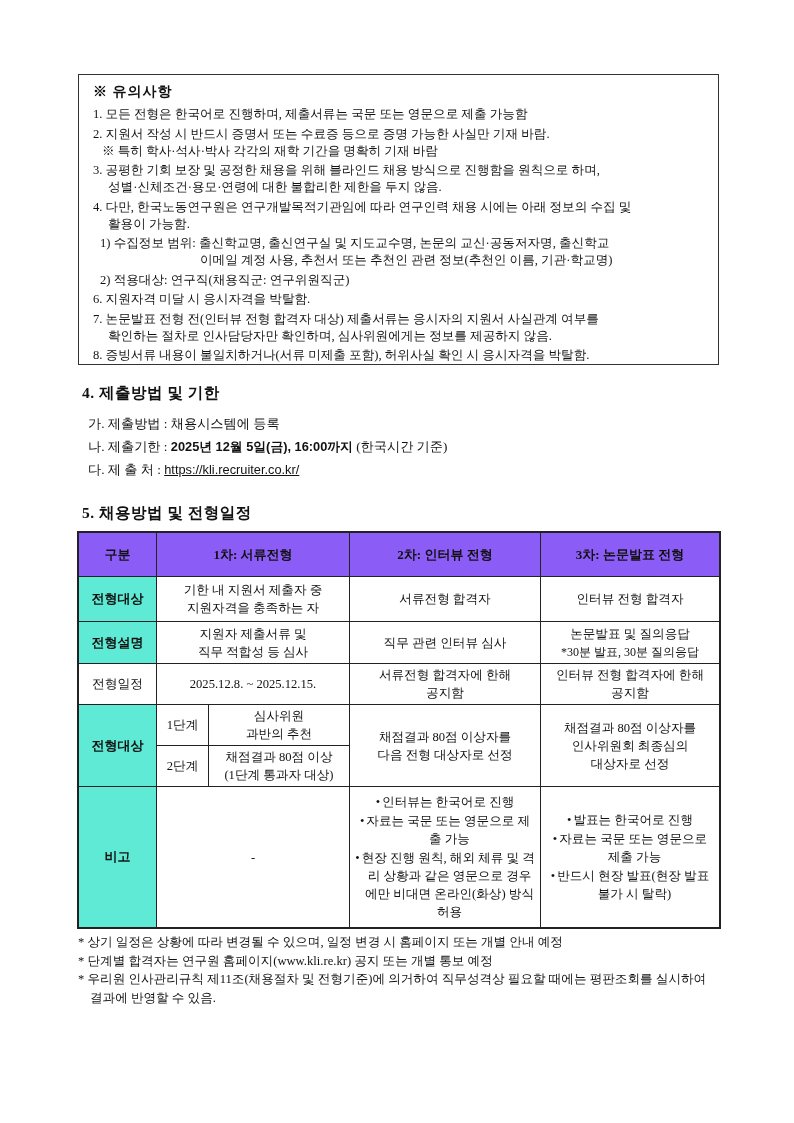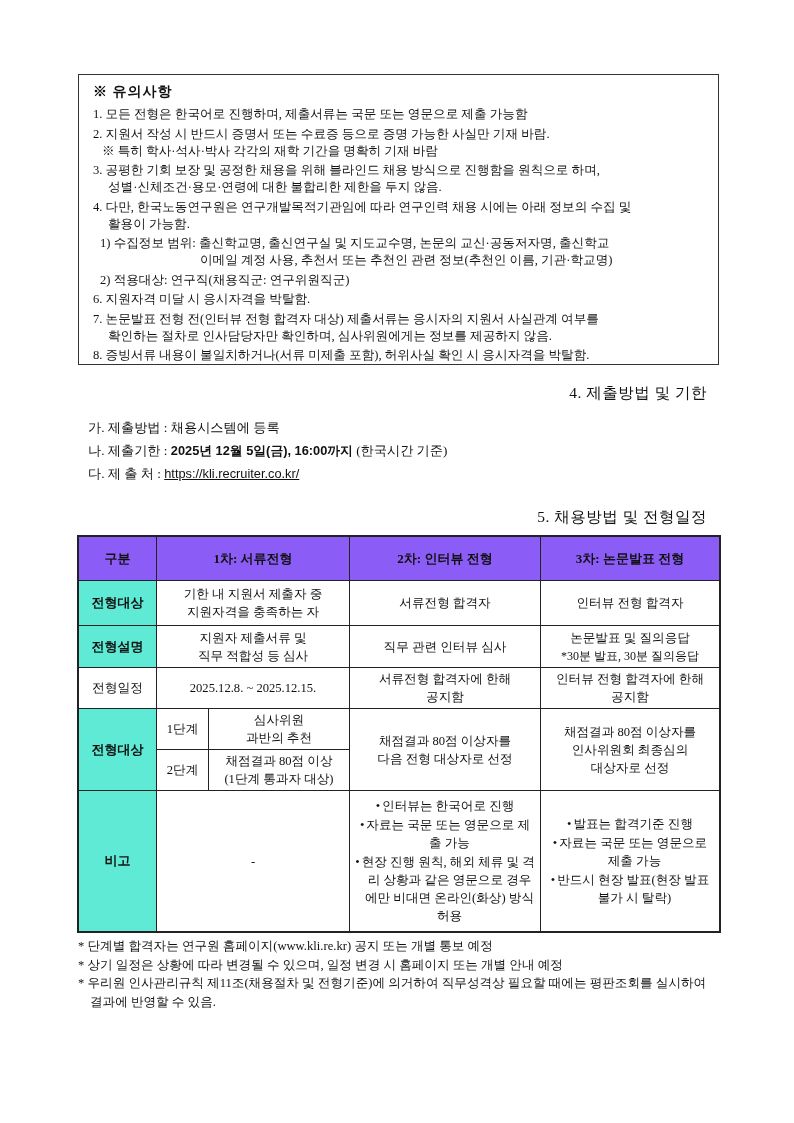--- a/index.html
+++ b/index.html
@@ -24,23 +24,22 @@
   .notice-title { font-weight:bold; font-size:14px; letter-spacing:1px; margin-bottom:5px; }
   .n-item { font-size:12.6px; line-height:17px; margin-bottom:2.5px; }
   .n-item .ln { display:block; }
   .n-item .c   { padding-left:15px; }   
   .n-item .c-sub { padding-left:9px; }  
   .n-item .c-deep { padding-left:100px; } 
   .n-paren { padding-left:7px; }        
 
   
   .sec-heading {
-    font-size:15.5px; font-weight:normal; letter-spacing:0.5px;
-    margin:12px;
-    text-align:right;
+    font-size:15.5px; font-weight:bold; letter-spacing:0.5px;
+    margin:4px;
   }
   .s4-heading { margin-top:18px; }
   .s4-items { margin-top:8px; padding-left:10px; font-size:13.2px; line-height:23px; }
   .s4-line { display:block; }
   .bold-strong { font-weight:bold; font-family:"Liberation Sans","DejaVu Sans",sans-serif; font-size:12.8px; }
   .url-link { color:#111; text-decoration:underline; font-family:"Liberation Sans","DejaVu Sans",sans-serif; font-size:12.8px; }
 
   
   .s5-heading { margin-top:22px; margin-bottom:8px; }
   table.sch {
@@ -223,28 +222,28 @@
 
         <tr class="r-rem">
           <th class="rowlab">비고</th>
           <td colspan="2">-</td>
           <td class="bullets">
             <div class="b-item">인터뷰는 한국어로 진행</div>
             <div class="b-item">자료는 국문 또는 영문으로 제출 가능</div>
             <div class="b-item">현장 진행 원칙, 해외 체류 및 격리 상황과 같은 영문으로 경우에만 비대면 온라인(화상) 방식 허용</div>
           </td>
           <td class="bullets">
-            <div class="b-item">발표는 합격기준 진행</div>
+            <div class="b-item">발표는 한국어로 진행</div>
             <div class="b-item">자료는 국문 또는 영문으로 제출 가능</div>
             <div class="b-item">반드시 현장 발표(현장 발표 불가 시 탈락)</div>
           </td>
         </tr>
       </tbody>
     </table>
 
     <div class="footnotes">
+      <div class="fn">* 상기 일정은 상황에 따라 변경될 수 있으며, 일정 변경 시 홈페이지 또는 개별 안내 예정</div>
       <div class="fn">* 단계별 합격자는 연구원 홈페이지(www.kli.re.kr) 공지 또는 개별 통보 예정</div>
-      <div class="fn">* 상기 일정은 상황에 따라 변경될 수 있으며, 일정 변경 시 홈페이지 또는 개별 안내 예정</div>
       <div class="fn">* 우리원 인사관리규칙 제11조(채용절차 및 전형기준)에 의거하여 직무성격상 필요할 때에는 평판조회를 실시하여 결과에 반영할 수 있음.</div>
     </div>
 
   </div>
 </div>
 
 </body></html>

